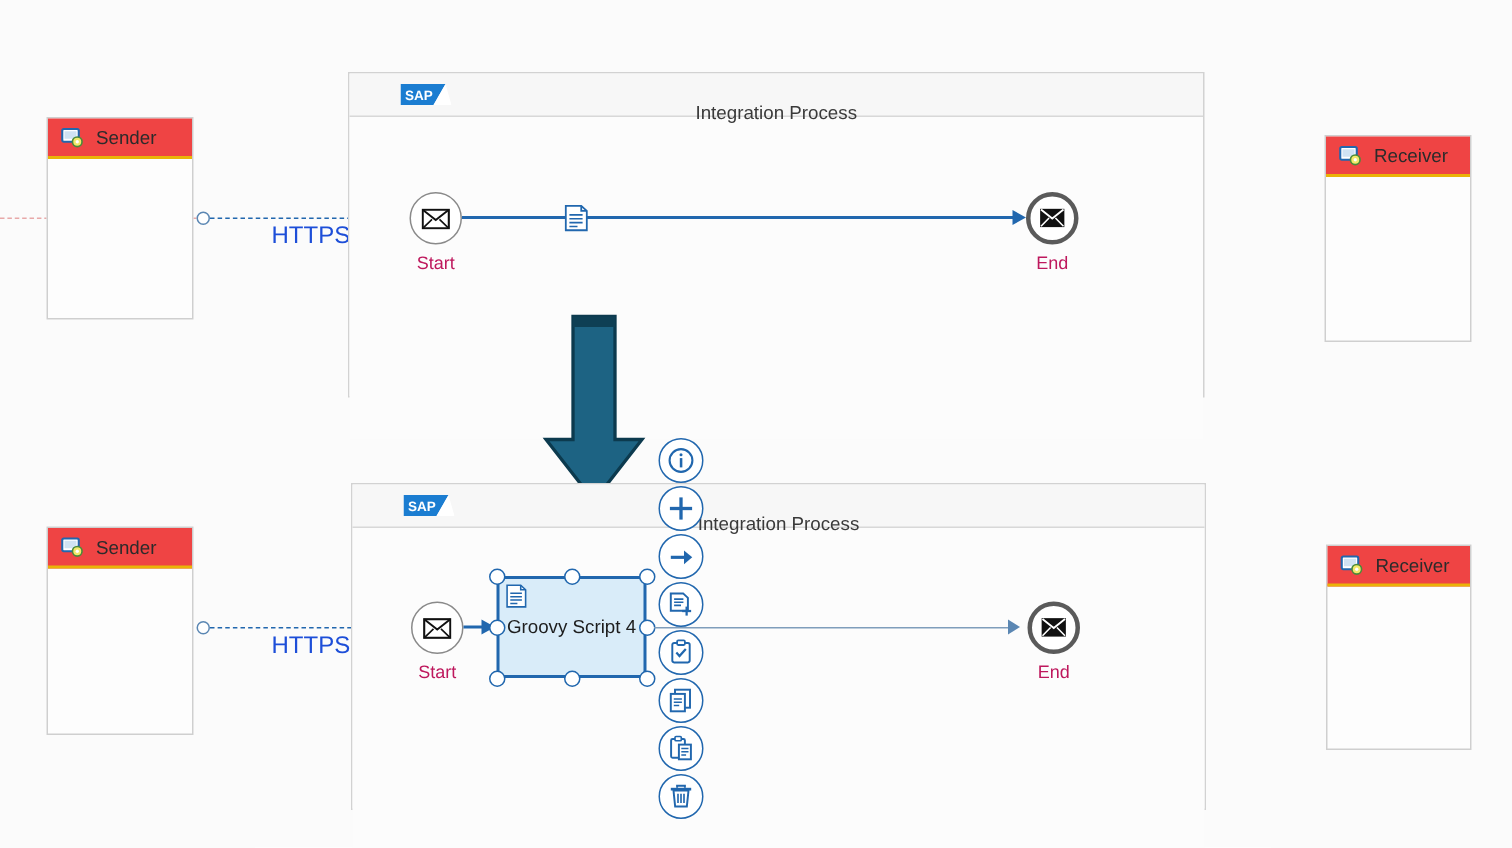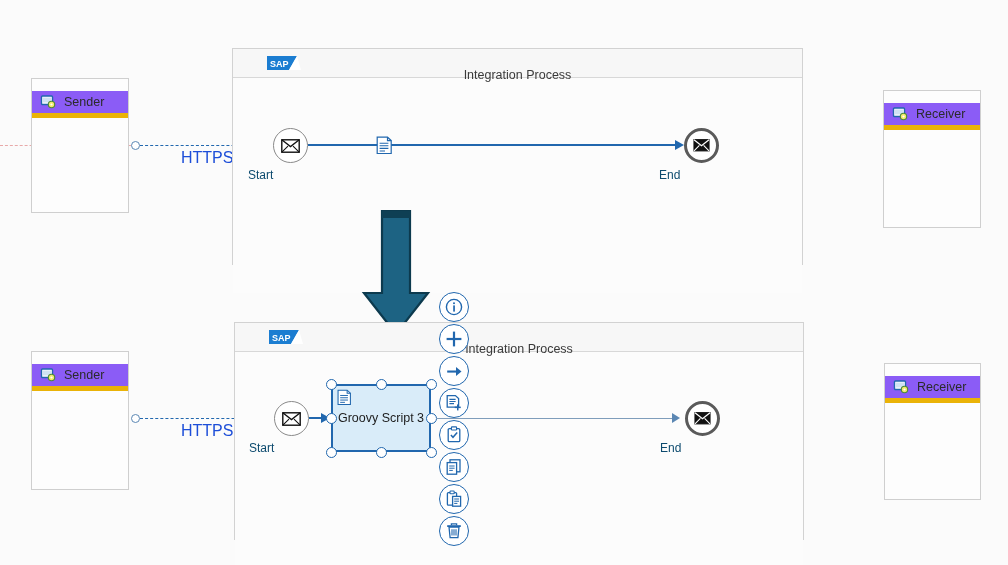--- a/index.html
+++ b/index.html
@@ -27,27 +27,26 @@
 
   
   .participant {
     position: absolute;
     background: #fdfdfd;
     border: 1px solid #cfcfcf;
     box-sizing: border-box;
   }
   .participant-header {
     height: 27px;
-    border-bottom: 5px solid #eab308;
+    border-bottom: 2px solid #eab308;
     display: flex;
     align-items: center;
     padding-left: 8px;
     box-sizing: border-box;
-    background: #8b5cf6;
-    margin-top: 12px;
+    background: #ef4444;
   }
   .participant-title {
     font-size: 12.5px;
     color: #2b2b2b;
     margin-left: 8px;
     white-space: nowrap;
   }
   .participant-body { background: #fdfdfd; }
 
   
@@ -94,23 +93,23 @@
     box-sizing: border-box;
     background: #ffffff;
     display: flex;
     align-items: center;
     justify-content: center;
   }
   .event-start { border: 1.4px solid #8a8a8a; }
   .event-end  { border: 3px solid #5a5a5a; }
   .event-label {
     position: absolute;
-    text-align: left;
+    text-align: center;
     font-size: 12px;
-    color: #0c4a6e;
+    color: #be185d;
     white-space: nowrap;
   }
 
   
   .seq-flow {
     position: absolute;
     height: 0;
     border-top: 2.2px solid #2167ae;
   }
   .seq-flow-thin {
@@ -347,21 +346,21 @@
   <div class="arrow-head" style="left:321px; top:412.5px;"></div>
 
   <div class="activity" style="left:331px; top:384px; width:100px; height:68px;">
     <span style="position:absolute; left:4px; top:3px;">
       <svg width="15" height="17" viewBox="0 0 17 19">
         <path d="M1.2 1.2 H11.5 L15.2 4.6 V17.5 H1.2 Z" fill="#ffffff" stroke="#2167ae" stroke-width="1.2"></path>
         <path d="M11.5 1.2 V4.6 H15.2" fill="none" stroke="#2167ae" stroke-width="1.2"></path>
         <path d="M3.6 7.2 H12.4 M3.6 9.8 H12.4 M3.6 12.4 H12.4 M3.6 15 H9" stroke="#2167ae" stroke-width="1.1"></path>
       </svg>
     </span>
-    <span class="activity-label">Groovy Script 3</span>
+    <span class="activity-label">Groovy Script 4</span>
   </div>
 
   <div class="handle" style="left:325.5px; top:378.5px;"></div>
   <div class="handle" style="left:375.5px; top:378.5px;"></div>
   <div class="handle" style="left:425.5px; top:378.5px;"></div>
   <div class="handle" style="left:325.5px; top:412.5px;"></div>
   <div class="handle" style="left:425.5px; top:412.5px;"></div>
   <div class="handle" style="left:325.5px; top:446.5px;"></div>
   <div class="handle" style="left:375.5px; top:446.5px;"></div>
   <div class="handle" style="left:425.5px; top:446.5px;"></div>

